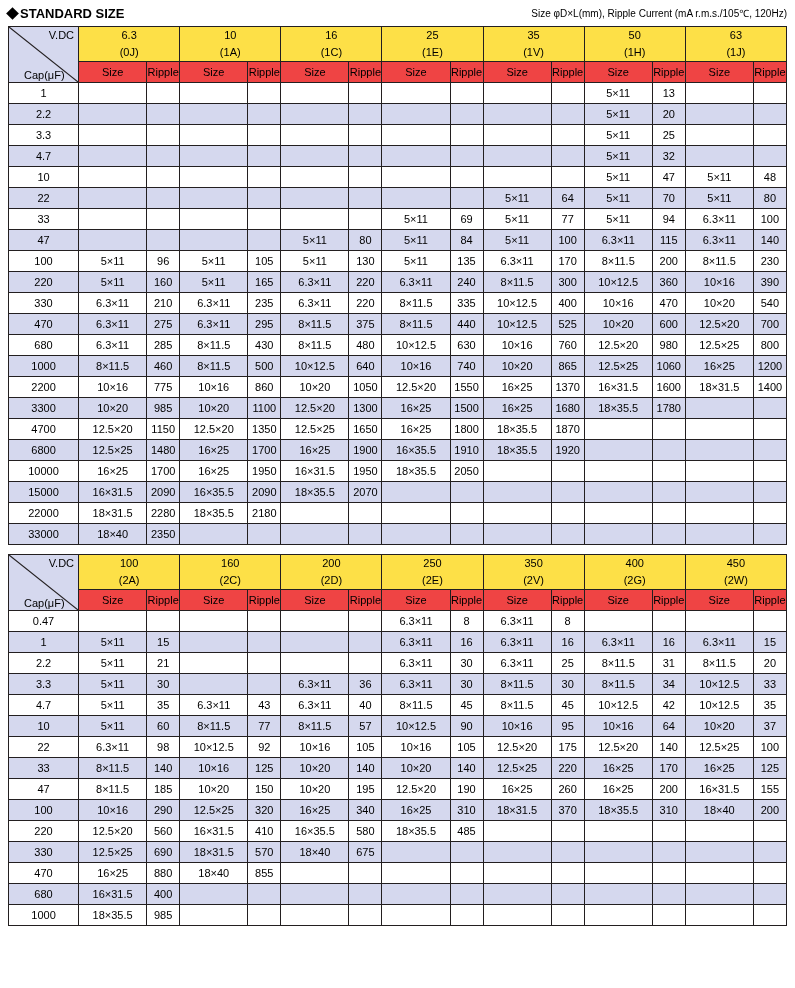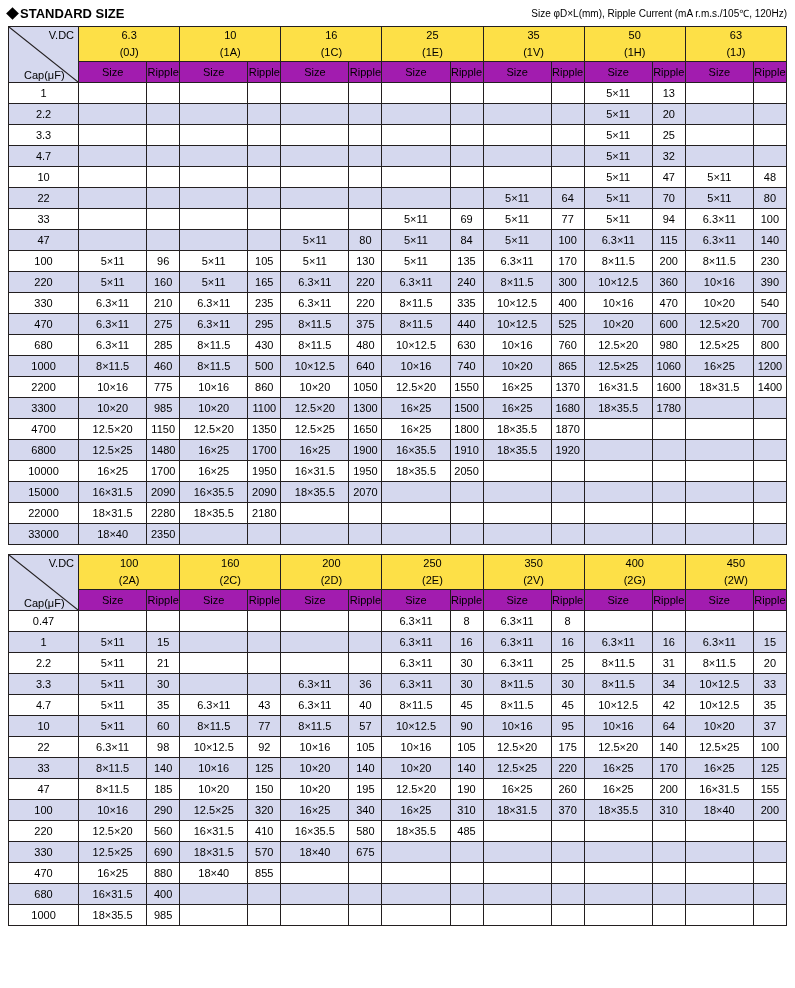--- a/index.html
+++ b/index.html
@@ -70,21 +70,21 @@
     border-left: 1px dashed #7b7f9e;
   }
   th.vhead {
     background: #fde047;
     height: 26px;
     font-size: 11px;
     line-height: 17px;
     border-bottom: 1px dashed #7b7f9e;
   }
   th.sub {
-    background: #a21caf;
+    background: #ef4444;
     height: 19px;
     border-top: 1px dashed #7b7f9e;
   }
   .corner {
     background: #d5d8ee;
     position: relative;
     padding: 0;
     height: 45px;
     width: 70px;
   }

